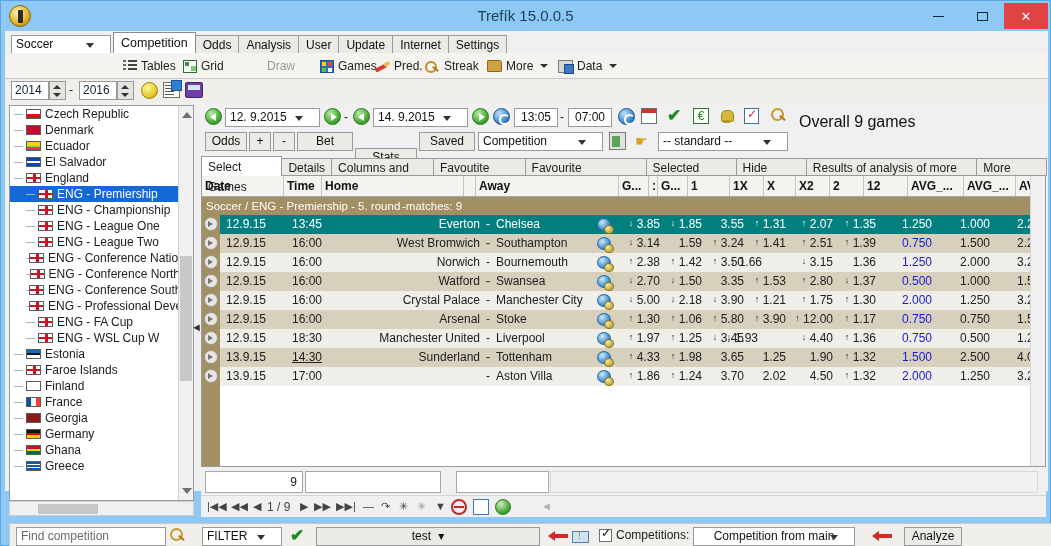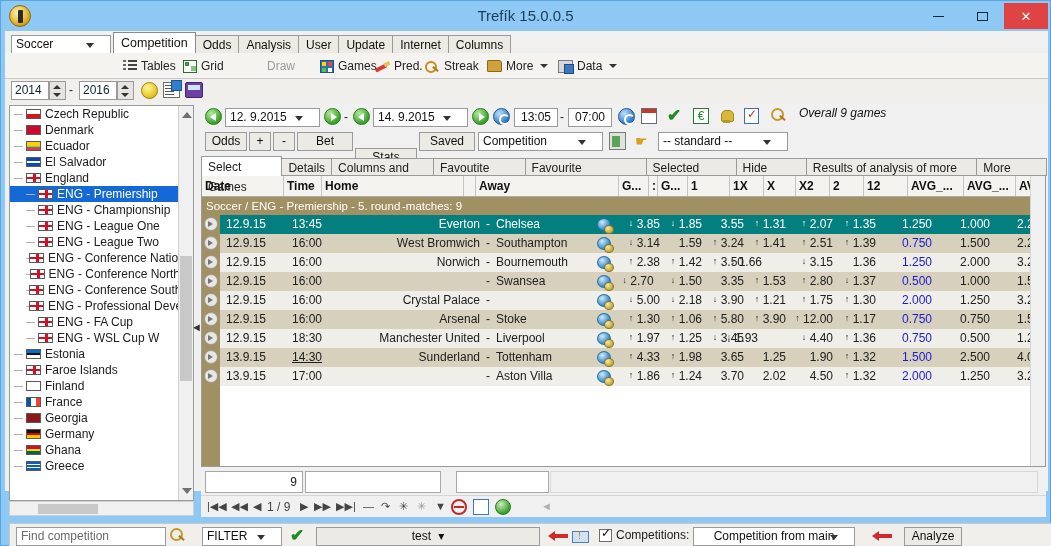--- a/index.html
+++ b/index.html
@@ -142,21 +142,21 @@
   .bell:before{content:"";position:absolute;left:2px;top:2px;width:11px;height:10px;
     background:#d8b83a;border-radius:5px 5px 2px 2px;border:1px solid #a08a18;}
   .bell:after{content:"";position:absolute;left:4px;top:12px;width:7px;height:3px;background:#b59a20;}
   .chkicon{position:absolute;top:3px;width:15px;height:16px;background:#fff;border:1px solid #3f6fae;}
   .chkicon:after{content:"\2713";position:absolute;left:2px;top:-2px;color:#c23a2a;font-size:12px;}
   .magn{position:absolute;top:3px;width:16px;height:16px;}
   .magn:before{content:"";position:absolute;left:0;top:0;width:9px;height:9px;border:2px solid #c59a2a;
     border-radius:50%;}
   .magn:after{content:"";position:absolute;left:8px;top:9px;width:7px;height:2px;background:#b07a14;
     transform:rotate(42deg);}
-  .ovtxt{position:absolute;top:1px;font-size:12px;color:#101010;font-style:italic;}
+  .ovtxt{position:absolute;top:8px;font-size:16px;color:#101010;}
   .exporticon{position:absolute;top:2px;width:17px;height:18px;background:#e3e1dc;border:1px solid #7a7a7a;}
   .exporticon:after{content:"";position:absolute;left:2px;top:3px;width:8px;height:11px;background:#5aa35a;}
   .handicon{position:absolute;top:4px;width:16px;height:14px;color:#d8a020;font-size:14px;line-height:14px;}
   
   .subtabs{position:absolute;left:0;top:50px;width:845px;height:21px;display:flex;align-items:flex-end;}
   .stab{height:18px;padding:0 6px;line-height:18px;background:#eceae4;border:1px solid #9a9a9a;
     border-bottom:none;margin-right:-1px;font-size:12px;}
   .stab.active{background:#fff;height:20px;line-height:20px;position:relative;z-index:3;}
   
   .gridwrap{position:absolute;left:0;top:70px;width:845px;height:292px;background:#fff;
@@ -242,21 +242,21 @@
       <span class="caret"></span>
     </div>
 
     <div class="toptabs">
       <div class="toptab active"><span>Competition</span></div>
       <div class="toptab"><span>Odds</span></div>
       <div class="toptab"><span>Analysis</span></div>
       <div class="toptab"><span>User</span></div>
       <div class="toptab"><span>Update</span></div>
       <div class="toptab"><span>Internet</span></div>
-      <div class="toptab"><span>Columns</span></div>
+      <div class="toptab"><span>Settings</span></div>
     </div>
 
     <div class="menustrip">
       <div class="mi" style="left:118px;">
         <span class="ic ic-tables">
             <b style="top:0"></b>
             <b style="top:4px"></b>
             <b style="top:8px"></b>
             <i style="top:0;width:9px"></i>
             <i style="top:4px;width:9px"></i>
@@ -609,39 +609,41 @@
               <div class="cell r" style="left: 566px; width: 47px;"><span class="arr">↓</span><span> 3.15</span></div>
               <div class="cell r" style="left: 613px; width: 43px;"><span> 1.36</span></div>
               <div class="cell r bluecell" style="left: 650px; width: 62px;">1.250</div>
               <div class="cell r" style="left: 712px; width: 58px;">2.000</div>
               <div class="cell r" style="left: 770px; width: 57px;">3.250</div>
             </div>
             <div class="grow odd" style="top: 96px;">
               <div class="rowarrow"></div>
               <div class="cell " style="left: 6px; width: 62px;">12.9.15</div>
               <div class="cell " style="left: 72px; width: 40px;">16:00</div>
+              <div class="cell r" style="left: 100px; width: 160px;">Watford</div>
               <div class="cell c" style="left: 264px; width: 8px;">-</div>
               <div class="cell " style="left: 276px; width: 130px;">Swansea</div>
               <div class="globe" style="left: 377px;"></div>
-              <div class="cell r" style="left: 396px; width: 44px; text-align: center;"><span class="arr">↓</span><span> 2.70</span></div>
+              <div class="cell r" style="left: 396px; width: 44px;"><span class="arr">↓</span><span> 2.70</span></div>
               <div class="cell r" style="left: 440px; width: 42px;"><span class="arr">↓</span><span> 1.50</span></div>
               <div class="cell r" style="left: 482px; width: 42px;"><span> 3.35</span></div>
               <div class="cell r" style="left: 524px; width: 42px;"><span class="arr">↑</span><span> 1.53</span></div>
               <div class="cell r" style="left: 566px; width: 47px;"><span class="arr">↑</span><span> 2.80</span></div>
               <div class="cell r" style="left: 613px; width: 43px;"><span class="arr">↓</span><span> 1.37</span></div>
               <div class="cell r bluecell" style="left: 650px; width: 62px;">0.500</div>
               <div class="cell r" style="left: 712px; width: 58px;">1.000</div>
               <div class="cell r" style="left: 770px; width: 57px;">1.500</div>
             </div>
             <div class="grow even" style="top: 115px;">
               <div class="rowarrow"></div>
               <div class="cell " style="left: 6px; width: 62px;">12.9.15</div>
               <div class="cell " style="left: 72px; width: 40px;">16:00</div>
               <div class="cell r" style="left: 100px; width: 160px;">Crystal Palace</div>
               <div class="cell c" style="left: 264px; width: 8px;">-</div>
+              <div class="cell " style="left: 276px; width: 130px;">Manchester City</div>
               <div class="globe" style="left: 377px;"></div>
               <div class="cell r" style="left: 396px; width: 44px;"><span class="arr">↓</span><span> 5.00</span></div>
               <div class="cell r" style="left: 440px; width: 42px; text-align: right;"><span class="arr">↓</span><span> 2.18</span></div>
               <div class="cell r" style="left: 482px; width: 42px;"><span class="arr">↓</span><span> 3.90</span></div>
               <div class="cell r" style="left: 524px; width: 42px;"><span class="arr">↑</span><span> 1.21</span></div>
               <div class="cell r" style="left: 566px; width: 47px;"><span class="arr">↑</span><span> 1.75</span></div>
               <div class="cell r" style="left: 613px; width: 43px;"><span class="arr">↑</span><span> 1.30</span></div>
               <div class="cell r bluecell" style="left: 650px; width: 62px;">2.000</div>
               <div class="cell r" style="left: 712px; width: 58px;">1.250</div>
               <div class="cell r" style="left: 770px; width: 57px;">3.250</div>

